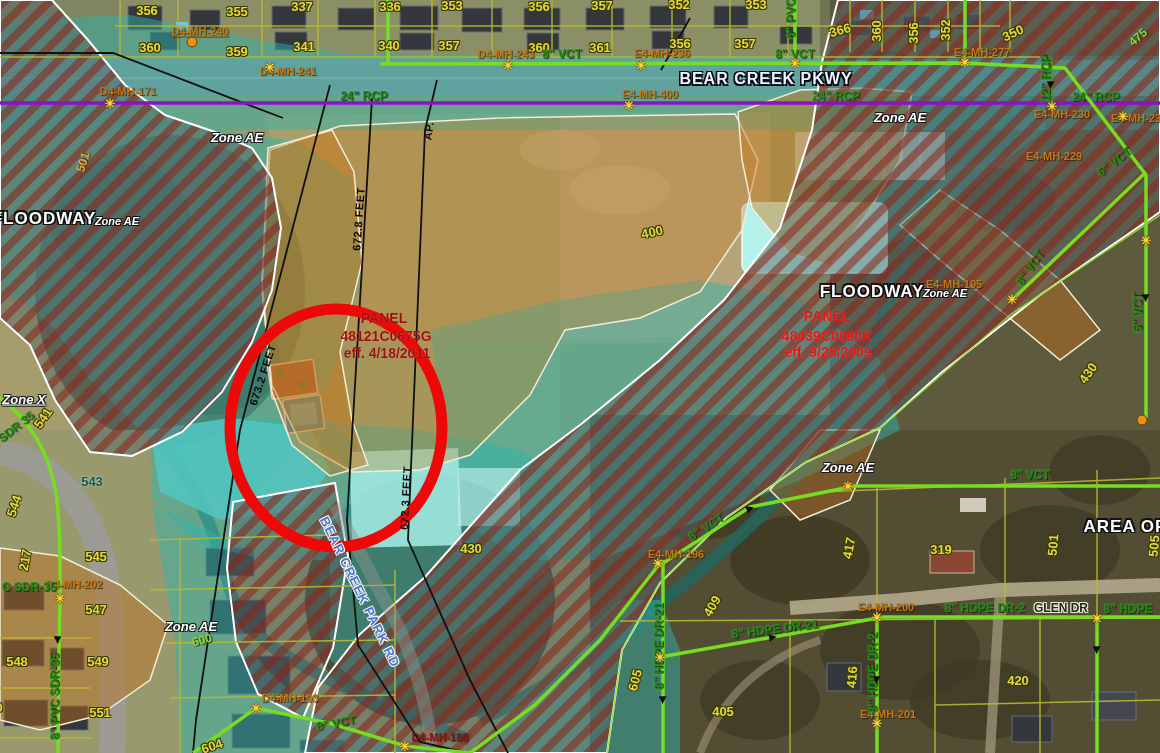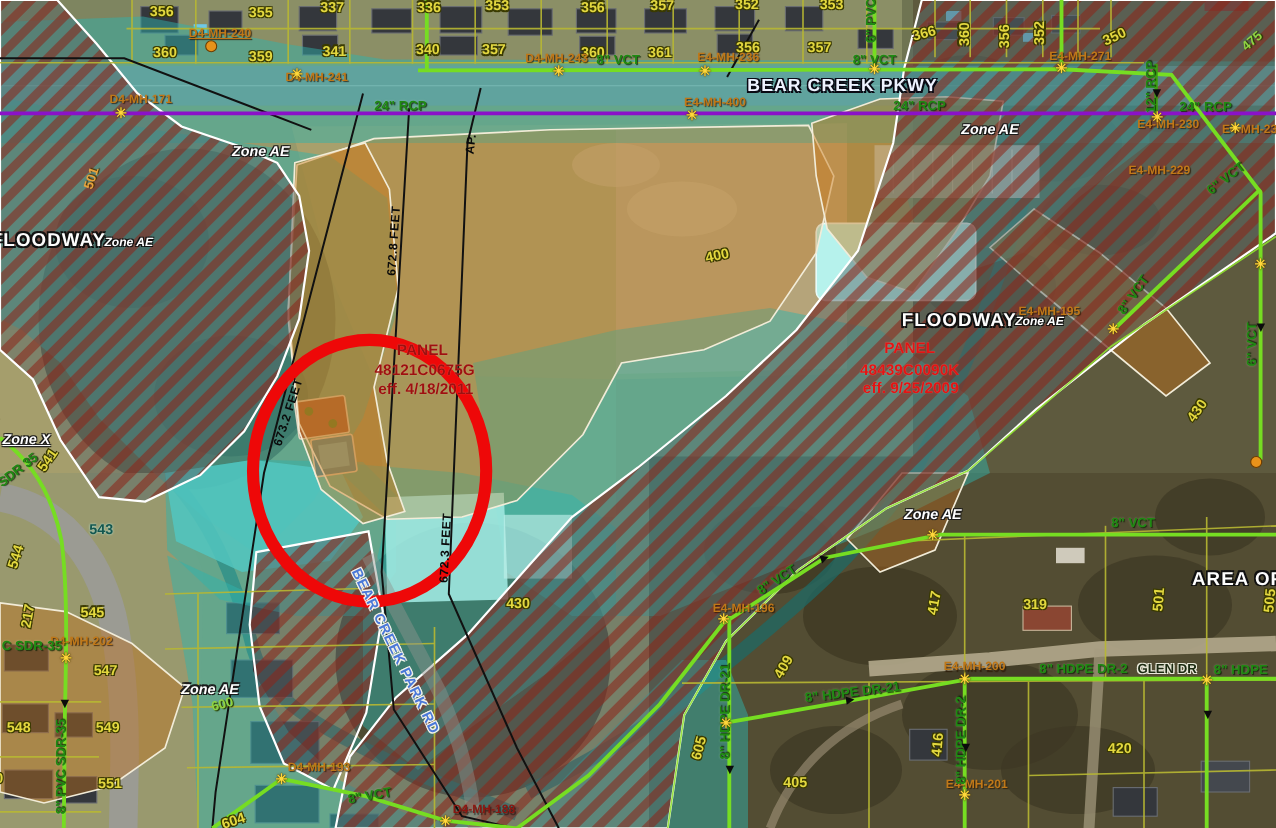--- a/index.html
+++ b/index.html
@@ -313,21 +313,21 @@
       <span class="lbl pc" style="left: 840px; top: 30px; transform: translate(-50%, -50%) rotate(-15deg);">366</span>
       <span class="lbl pc" style="left: 876px; top: 31px; transform: translate(-50%, -50%) rotate(-90deg);">360</span>
       <span class="lbl pc" style="left: 913px; top: 33px; transform: translate(-50%, -50%) rotate(-90deg);">356</span>
       <span class="lbl pc" style="left: 945px; top: 30px; transform: translate(-50%, -50%) rotate(-90deg);">352</span>
       <span class="lbl pc" style="left: 1013px; top: 33px; transform: translate(-50%, -50%) rotate(-25deg);">350</span>
       <span class="lbl pc" style="left: -8px; top: 388px; transform: translate(-50%, -50%) rotate(-70deg);">539</span>
       <span class="lbl pc" style="left: 43px; top: 418px; transform: translate(-50%, -50%) rotate(-55deg);">541</span>
       <span class="lbl pcd" style="left: 92px; top: 481px; transform: translate(-50%, -50%);">543</span>
       <span class="lbl pc" style="left: 14px; top: 506px; transform: translate(-50%, -50%) rotate(-72deg);">544</span>
       <span class="lbl pc" style="left: 25px; top: 560px; transform: translate(-50%, -50%) rotate(-80deg);">217</span>
-      <span class="lbl pc" style="left: 84px; top: 556px; transform: translate(-50%, -50%);">545</span>
+      <span class="lbl pc" style="left: 96px; top: 556px; transform: translate(-50%, -50%);">545</span>
       <span class="lbl pc" style="left: 96px; top: 609px; transform: translate(-50%, -50%);">547</span>
       <span class="lbl pc" style="left: 17px; top: 661px; transform: translate(-50%, -50%);">548</span>
       <span class="lbl pc" style="left: 98px; top: 661px; transform: translate(-50%, -50%);">549</span>
       <span class="lbl pc" style="left: -8px; top: 707px; transform: translate(-50%, -50%);">550</span>
       <span class="lbl pc" style="left: 100px; top: 712px; transform: translate(-50%, -50%);">551</span>
       <span class="lbl pc" style="left: 635px; top: 680px; transform: translate(-50%, -50%) rotate(-75deg);">605</span>
       <span class="lbl pc" style="left: 652px; top: 232px; transform: translate(-50%, -50%) rotate(-12deg);">400</span>
       <span class="lbl pc" style="left: 471px; top: 548px; transform: translate(-50%, -50%);">430</span>
       <span class="lbl pc" style="left: 1088px; top: 373px; transform: translate(-50%, -50%) rotate(-55deg);">430</span>
       <span class="lbl pc" style="left: 849px; top: 548px; transform: translate(-50%, -50%) rotate(-80deg);">417</span>
@@ -341,21 +341,21 @@
       <span class="lbl pc" style="left: 212px; top: 746px; transform: translate(-50%, -50%) rotate(-18deg);">604</span>
       <span class="lbl co" style="left: 83px; top: 162px; transform: translate(-50%, -50%) rotate(-72deg);">501</span>
       <span class="lbl cg" style="left: 1138px; top: 37px; transform: translate(-50%, -50%) rotate(-40deg);">475</span>
       <span class="lbl cg" style="left: 202px; top: 640px; transform: translate(-50%, -50%) rotate(-15deg);">600</span>
       <span class="lbl mh" style="left: 128px; top: 91px; transform: translate(-50%, -50%);">D4-MH-171</span>
       <span class="lbl mh" style="left: 288px; top: 71px; transform: translate(-50%, -50%);">D4-MH-241</span>
       <span class="lbl mh" style="left: 200px; top: 31px; transform: translate(-50%, -50%); text-decoration: underline;">D4-MH-240</span>
       <span class="lbl mh" style="left: 506px; top: 54px; transform: translate(-50%, -50%);">D4-MH-243</span>
       <span class="lbl mh" style="left: 662px; top: 53px; transform: translate(-50%, -50%);">E4-MH-236</span>
       <span class="lbl mh" style="left: 650px; top: 94px; transform: translate(-50%, -50%);">E4-MH-400</span>
-      <span class="lbl mh" style="left: 982px; top: 52px; transform: translate(-50%, -50%);">E4-MH-271</span>
+      <span class="lbl mh" style="left: 982px; top: 52px; transform: translate(-50%, -50%);">E4-MH-277</span>
       <span class="lbl mh" style="left: 1062px; top: 114px; transform: translate(-50%, -50%);">E4-MH-230</span>
       <span class="lbl mh" style="left: 1136px; top: 118px; transform: translate(-50%, -50%);">E4-MH-23</span>
       <span class="lbl mh" style="left: 1054px; top: 156px; transform: translate(-50%, -50%);">E4-MH-229</span>
       <span class="lbl mh" style="left: 954px; top: 284px; transform: translate(-50%, -50%);">E4-MH-195</span>
       <span class="lbl mh" style="left: 676px; top: 554px; transform: translate(-50%, -50%);">E4-MH-196</span>
       <span class="lbl mh" style="left: 886px; top: 607px; transform: translate(-50%, -50%);">E4-MH-200</span>
       <span class="lbl mh" style="left: 888px; top: 714px; transform: translate(-50%, -50%);">E4-MH-201</span>
       <span class="lbl mh" style="left: 74px; top: 584px; transform: translate(-50%, -50%);">D4-MH-202</span>
       <span class="lbl mh" style="left: 290px; top: 698px; transform: translate(-50%, -50%);">D4-MH-193</span>
       <span class="lbl mhd" style="left: 440px; top: 737px; transform: translate(-50%, -50%);">D4-MH-188</span>

